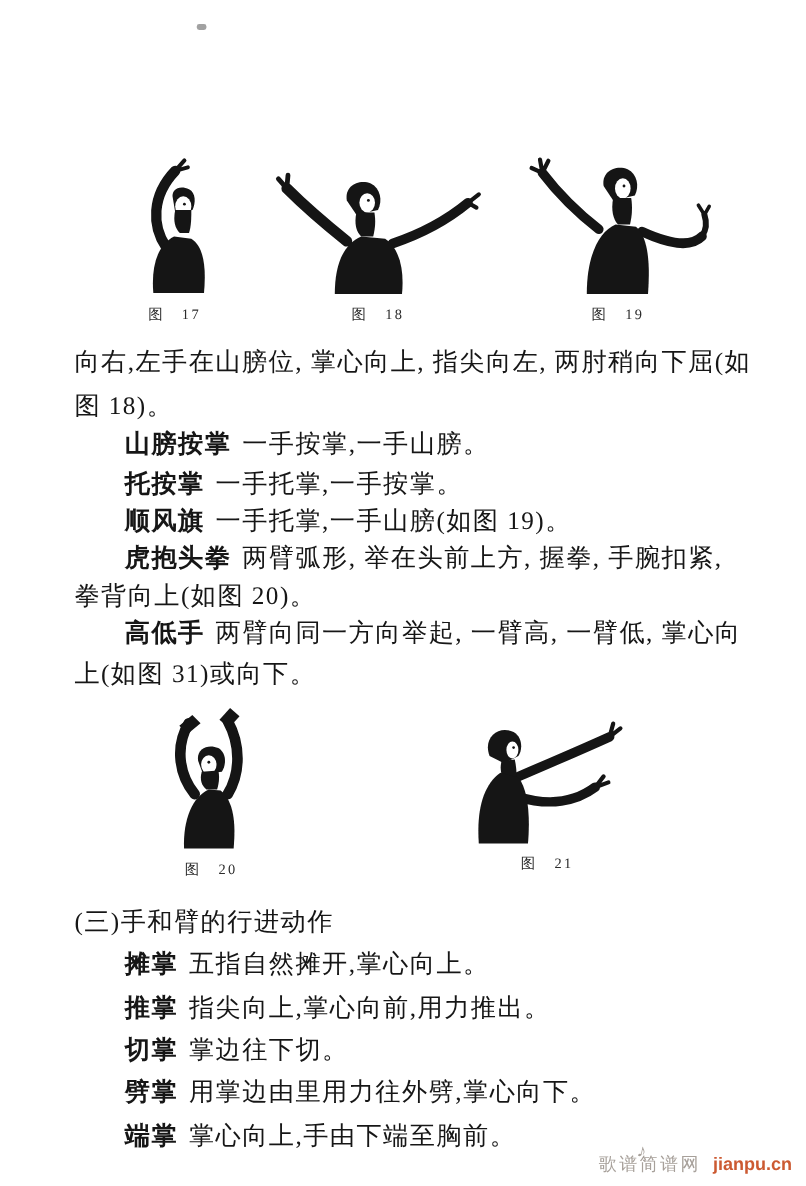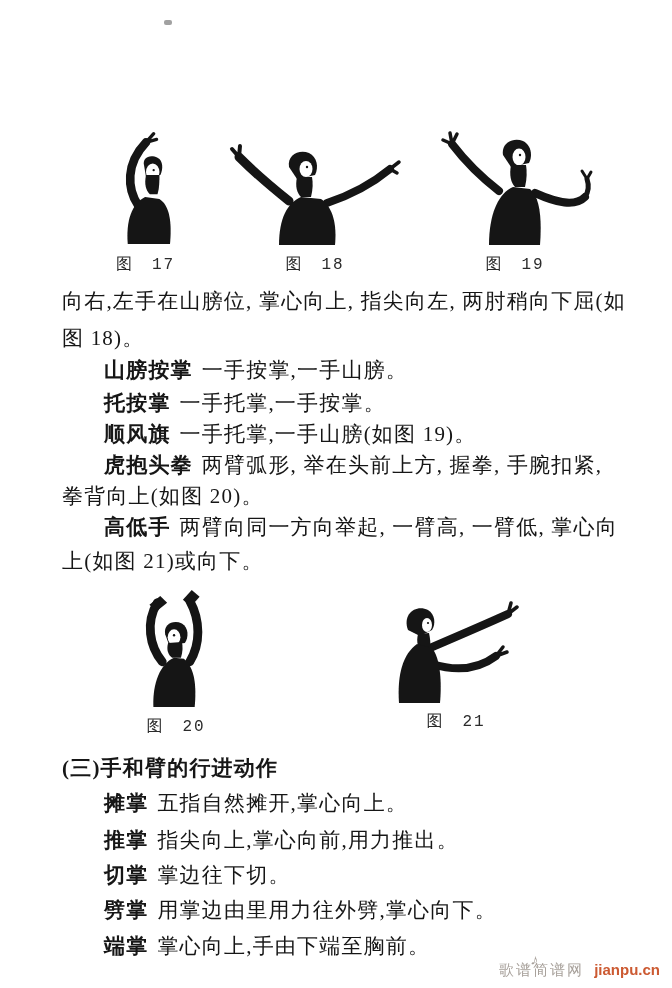--- a/index.html
+++ b/index.html
@@ -14,29 +14,29 @@
 
   
   .line{
     position:absolute;left:62px;
     font-size:21px;line-height:26px;
     letter-spacing:1.2px;white-space:pre;
     color:#161616;
   }
   .line.indent{left:104px;}
   .term{font-weight:700;margin-right:9px;}
-  .heading{font-weight:700;}
+  .heading{font-weight:400;}
 
   
   .fig{position:absolute;text-align:center;}
   .fig svg{display:block;margin:0 auto;}
   .fig-caption{
     margin-top:7px;
-    font-size:16px;letter-spacing:2px;
-    color:#2b2b2b;white-space:pre;font-family:Liberation Mono, monospace;
+    font-size:12px;letter-spacing:2px;
+    color:#2b2b2b;white-space:pre;
   }
   .ink{fill:#151515;}
   .stroke-ink{stroke:#151515;fill:none;stroke-linecap:round;}
 
   
   .speck{
     position:absolute;left:164px;top:20px;width:8px;height:5px;
     background:#555;opacity:.55;border-radius:2px;
     filter:blur(.6px);
   }
@@ -105,21 +105,21 @@
 
   <div class="line" style="top:288px"><span>向右,左手在山膀位, 掌心向上, 指尖向左, 两肘稍向下屈(如</span></div>
   <div class="line" style="top:325px"><span>图 18)。</span></div>
 
   <div class="line indent" style="top:357px"><span class="term">山膀按掌</span><span>一手按掌,一手山膀。</span></div>
   <div class="line indent" style="top:390px"><span class="term">托按掌</span><span>一手托掌,一手按掌。</span></div>
   <div class="line indent" style="top:421px"><span class="term">顺风旗</span><span>一手托掌,一手山膀(如图 19)。</span></div>
   <div class="line indent" style="top:452px"><span class="term">虎抱头拳</span><span>两臂弧形, 举在头前上方, 握拳, 手腕扣紧,</span></div>
   <div class="line" style="top:483px"><span>拳背向上(如图 20)。</span></div>
   <div class="line indent" style="top:514px"><span class="term">高低手</span><span>两臂向同一方向举起, 一臂高, 一臂低, 掌心向</span></div>
-  <div class="line" style="top:548px"><span>上(如图 21)或向下。</span></div>
+  <div class="line" style="top:548px"><span>上(如图 31)或向下。</span></div>
 
   <div class="fig" style="left:131px;top:589px;width:90px;">
     <svg width="88" height="120" viewBox="0 0 88 122">
       <path class="stroke-ink" stroke-width="9" d="M30,74 C17,58 13,34 25,14"></path>
       <path class="stroke-ink" stroke-width="9" d="M58,74 C69,56 69,32 58,12"></path>
       <path class="ink" d="M17,16 l11,-9 l7,7 l-11,9 Z"></path>
       <path class="ink" d="M51,11 l9,-10 l8,7 l-9,10 Z"></path>
       <path class="ink" d="M33,46 C31,36 41,31 50,35 C57,39 57,49 53,55 L37,57 Z"></path>
       <ellipse cx="42" cy="49" rx="6.5" ry="8" fill="#ffffff"></ellipse>
       <circle cx="42" cy="47" r="1.2" class="ink"></circle>

